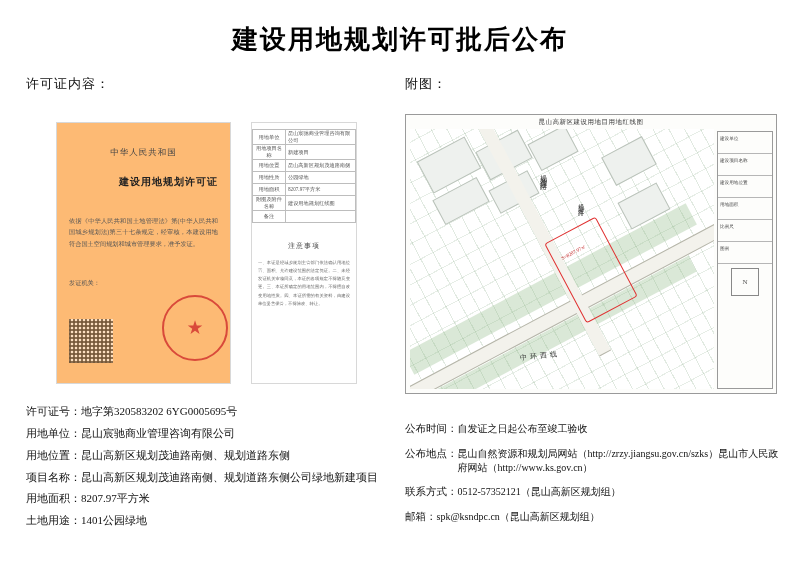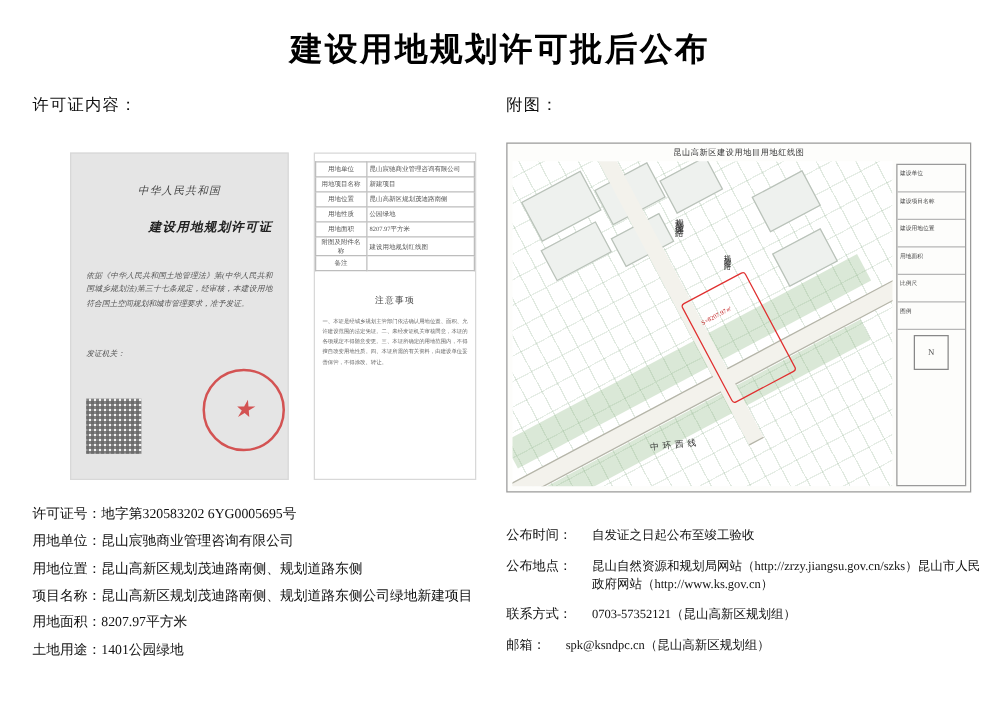--- a/index.html
+++ b/index.html
@@ -59,26 +59,25 @@
     width: 360px;
     height: 275px;
   }
   .permit-doc {
     position: absolute;
     left: 30px;
     top: 5px;
     width: 175px;
     height: 262px;
     border: 1px solid #d8d8d8;
-    background: #e5e5e5;
+    background: #fdba74;
     box-sizing: border-box;
     padding: 10px 12px;
     font-family: "Liberation Serif", serif;
     color: #3a3a3a;
-    font-style: italic;
   }
   .permit-doc .nation {
     text-align: center;
     font-size: 8.5px;
     letter-spacing: 1px;
     margin-top: 14px;
     color: #444;
   }
   .permit-doc .doc-title {
     text-align: right;
@@ -128,21 +127,21 @@
     background:
       repeating-linear-gradient(90deg, #333 0 2px, #fff 2px 4px),
       repeating-linear-gradient(0deg, #333 0 2px, #fff 2px 4px);
     background-blend-mode: multiply;
     opacity: .55;
   }
   .permit-table {
     position: absolute;
     left: 225px;
     top: 5px;
-    width: 130px;
+    width: 106px;
     height: 262px;
     border: 1px solid #d8d8d8;
     background: #fff;
     box-sizing: border-box;
     font-family: "Liberation Serif", serif;
   }
   .permit-table table {
     width: 100%;
     border-collapse: collapse;
     margin-top: 6px;
@@ -326,21 +325,21 @@
   .row .k {
     flex: 0 0 auto;
     white-space: nowrap;
     color: #111;
   }
   .row .v {
     flex: 1 1 auto;
     color: #111;
     word-break: break-all;
   }
-  .info-right .row { margin-bottom: 11px; font-size: 10.5px; gap: 16px; }
+  .info-right .row { margin-bottom: 11px; font-size: 10.5px; }
   .info-right .v { font-size: 10px; }
 </style>
 </head>
 <body>
 
 <div class="page">
 
   <div class="main-title">建设用地规划许可批后公布</div>
 
   <div class="section-labels">
@@ -470,21 +469,21 @@
       <div class="row">
         <span class="k">公布时间：</span>
         <span class="v">自发证之日起公布至竣工验收</span>
       </div>
       <div class="row">
         <span class="k">公布地点：</span>
         <span class="v">昆山自然资源和规划局网站（http://zrzy.jiangsu.gov.cn/szks）昆山市人民政府网站（http://www.ks.gov.cn）</span>
       </div>
       <div class="row">
         <span class="k">联系方式：</span>
-        <span class="v">0703-57352121（昆山高新区规划组）</span>
+        <span class="v">0512-57352121（昆山高新区规划组）</span>
       </div>
       <div class="row">
         <span class="k">邮箱：</span>
         <span class="v">spk@ksndpc.cn（昆山高新区规划组）</span>
       </div>
     </div>
 
   </div>
 
 </div>

